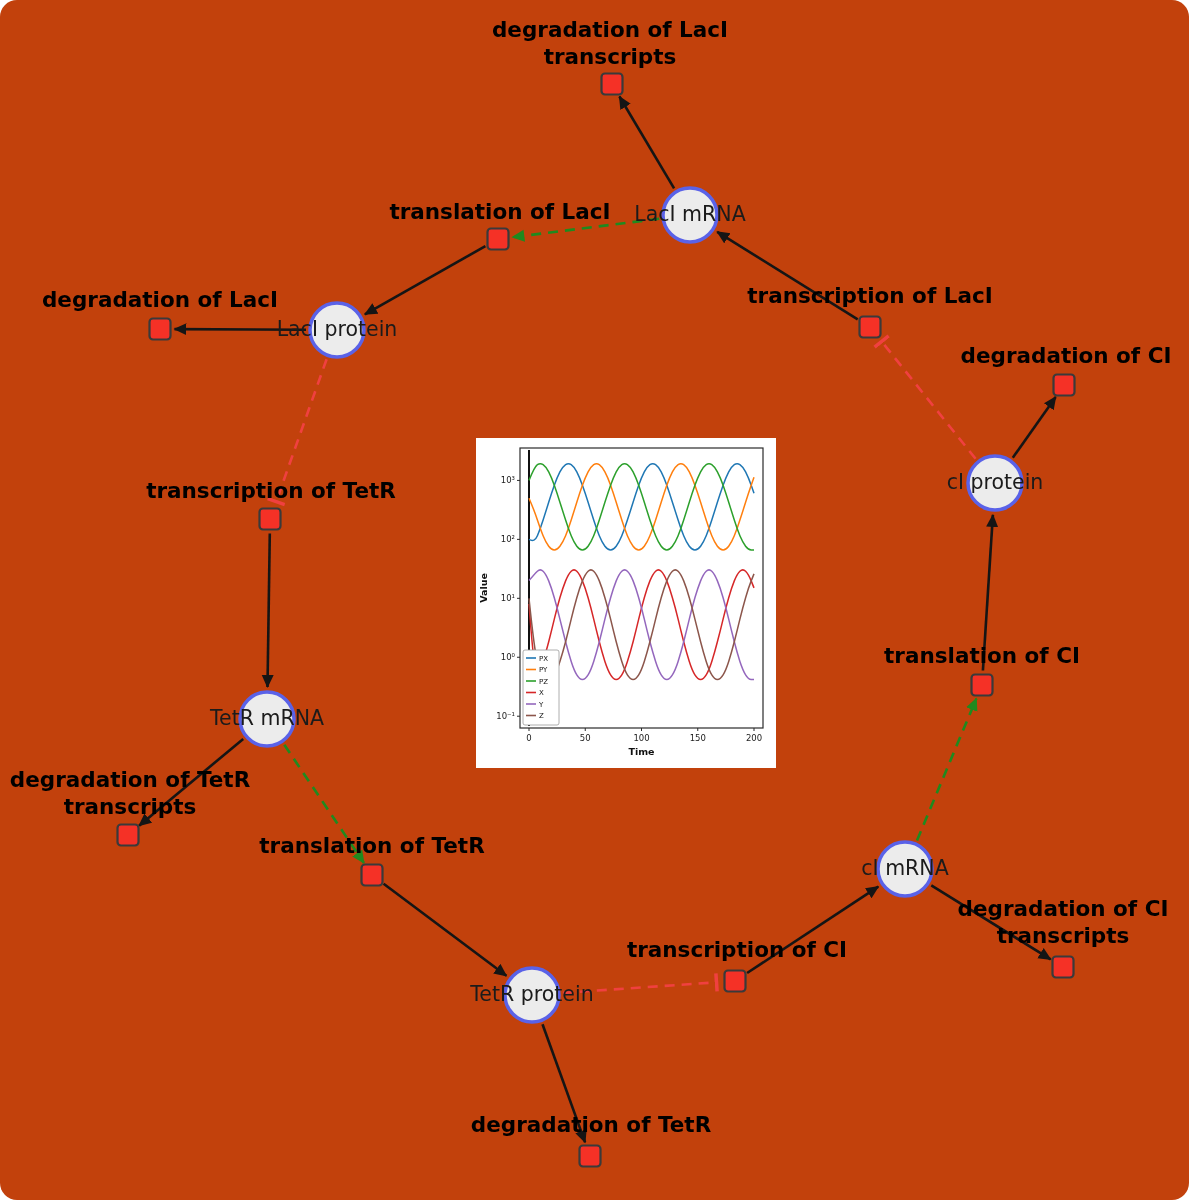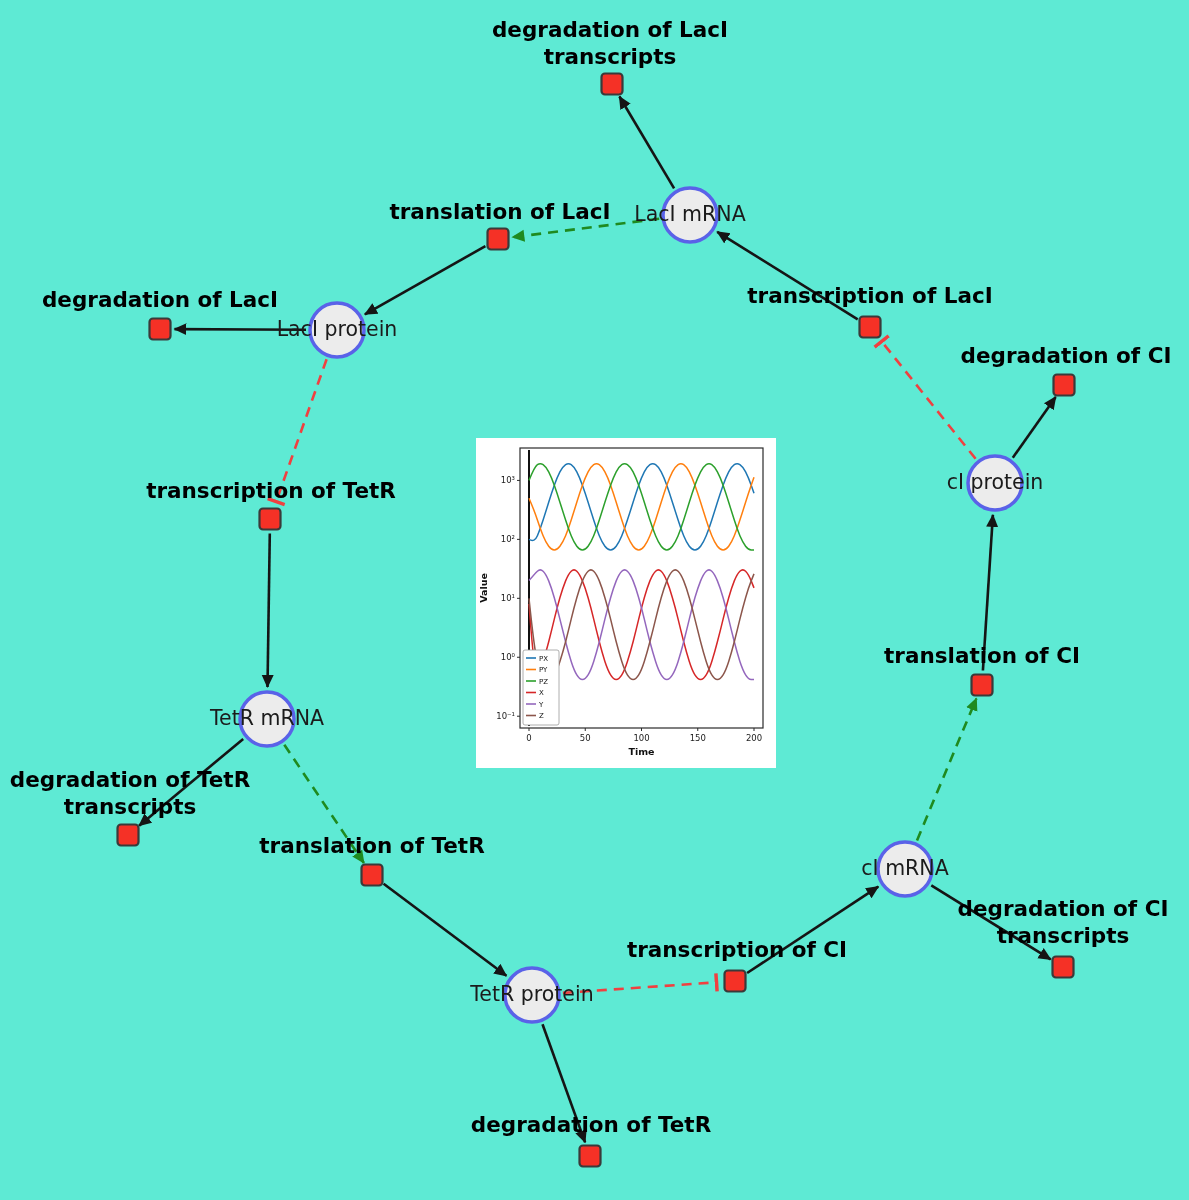--- a/index.html
+++ b/index.html
@@ -1,17 +1,17 @@
 <!DOCTYPE html>
 <html><head>
 <meta charset="utf-8">
 <style>
   html,body{margin:0;padding:0;background:#ffffff;}
-  #canvas{position:relative;width:1189px;height:1200px;background:#5eead4;
-          font-family:"DejaVu Sans", sans-serif;overflow:hidden;}
+  #canvas{position:relative;width:1189px;height:1200px;background:#c2410c;
+          font-family:"DejaVu Sans", sans-serif;overflow:hidden;border-radius:17px;}
   #network-svg{position:absolute;left:0;top:0;}
   #chart-svg{position:absolute;left:476px;top:438px;background:#ffffff;}
   .species-label{font-size:20.5px;fill:#1b1b1b;font-weight:400;}
   .reaction-label{font-size:21.5px;font-weight:bold;fill:#000000;}
   .tick-label{font-size:8.5px;fill:#222222;}
   .axis-label{font-size:9.5px;font-weight:bold;fill:#111111;}
   .legend-label{font-size:7px;fill:#111111;}
 </style>
 </head>
 <body>

